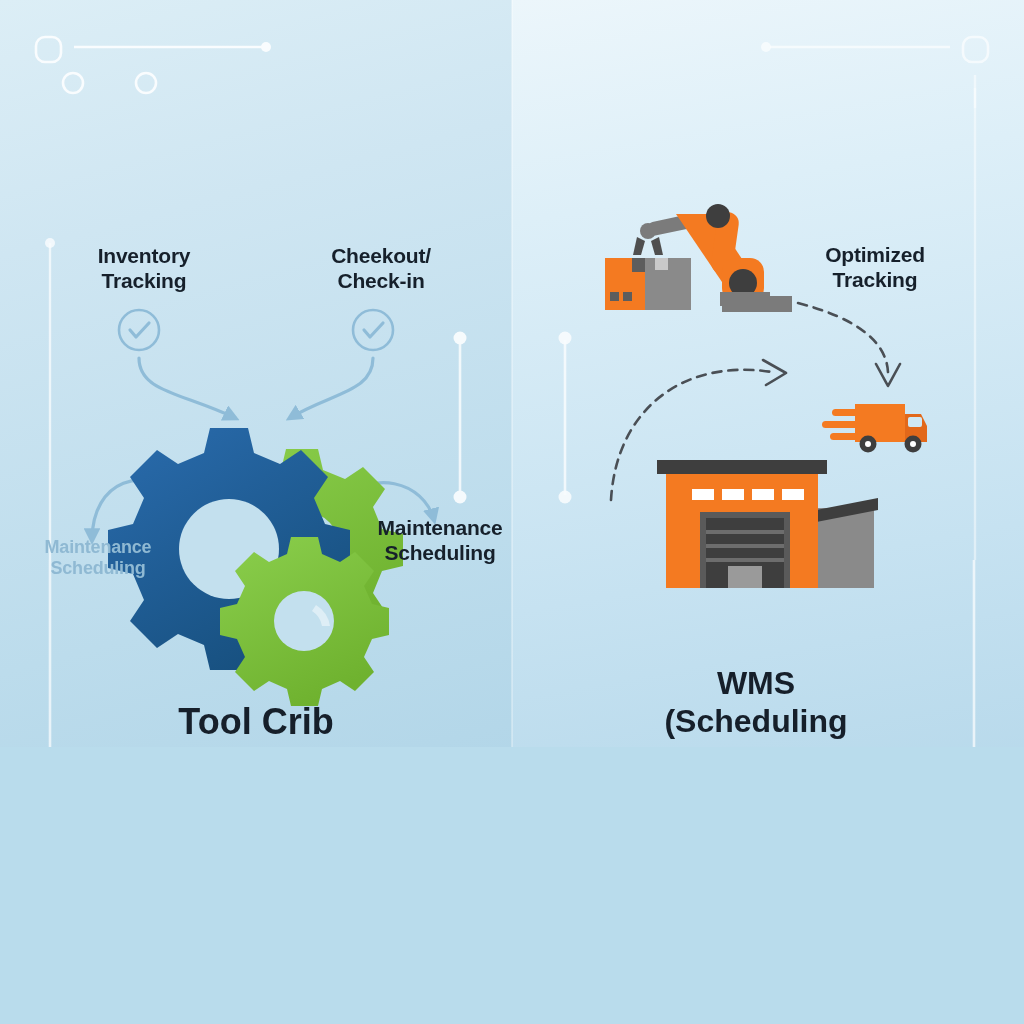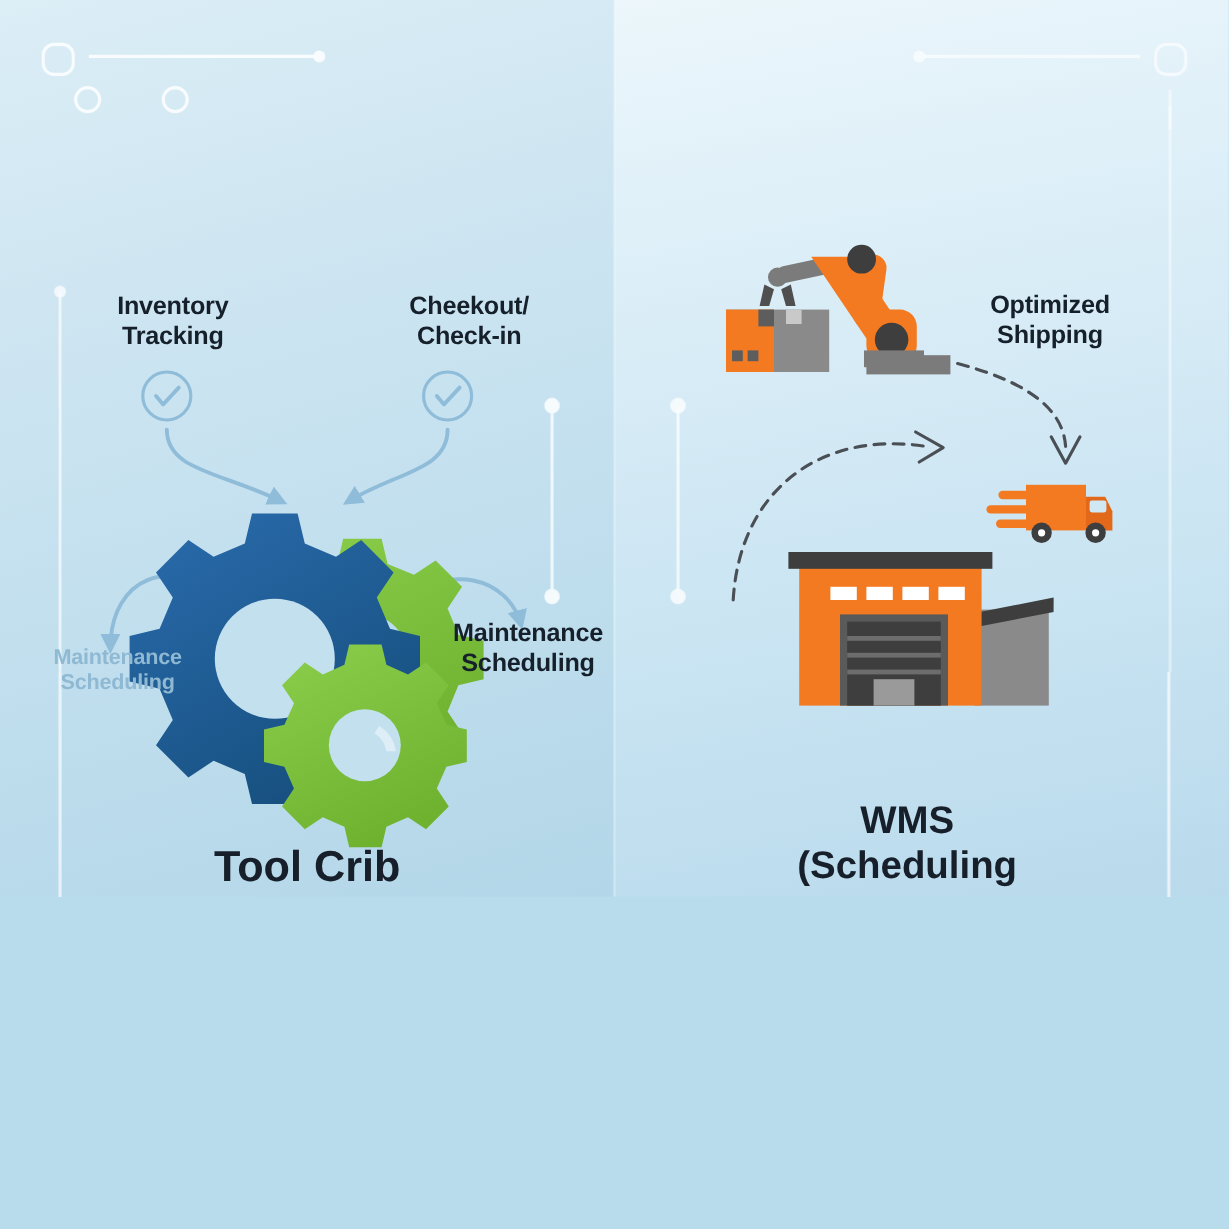--- a/index.html
+++ b/index.html
@@ -55,21 +55,21 @@
     color: #16202b;
     font-weight: bold;
     text-align: center;
     line-height: 1.18;
     letter-spacing: -0.2px;
     white-space: pre-line;
   }
   .feat-label { font-size: 21px; }
 
   #label-inventory-tracking { left: 46px;  top: 244px; width: 196px; }
-  #label-checkout-checkin  { left: 296px; top: 244px; width: 190px; }
+  #label-checkout-checkin  { left: 286px; top: 244px; width: 190px; }
   #label-maint-right       { left: 340px; top: 516px; width: 200px; font-size: 21px; text-align: center; }
   #label-maint-ghost {
     left: 8px; top: 537px; width: 180px;
     font-size: 18px; color: #8fb9d3; text-align: center;
   }
   #label-optimized-shipping { left: 790px; top: 243px; width: 170px; font-size: 21px; }
 
   .panel-title {
     position: absolute;
     color: #161f2a;
@@ -278,21 +278,21 @@
   <div class="lbl feat-label" id="label-checkout-checkin">Cheekout/
 Check-in</div>
 
   <div class="lbl feat-label" id="label-maint-right">Maintenance
 Scheduling</div>
 
   <div class="lbl" id="label-maint-ghost">Maintenance
 Scheduling</div>
 
   <div class="lbl feat-label" id="label-optimized-shipping">Optimized
-Shipping</div>
+Tracking</div>
 
   <div class="panel-title" id="title-left">Tool Crib
 Software</div>
 
   <div class="panel-title" id="title-right">WMS
 (Scheduling
 Management
 System)</div>
 
 </div>

